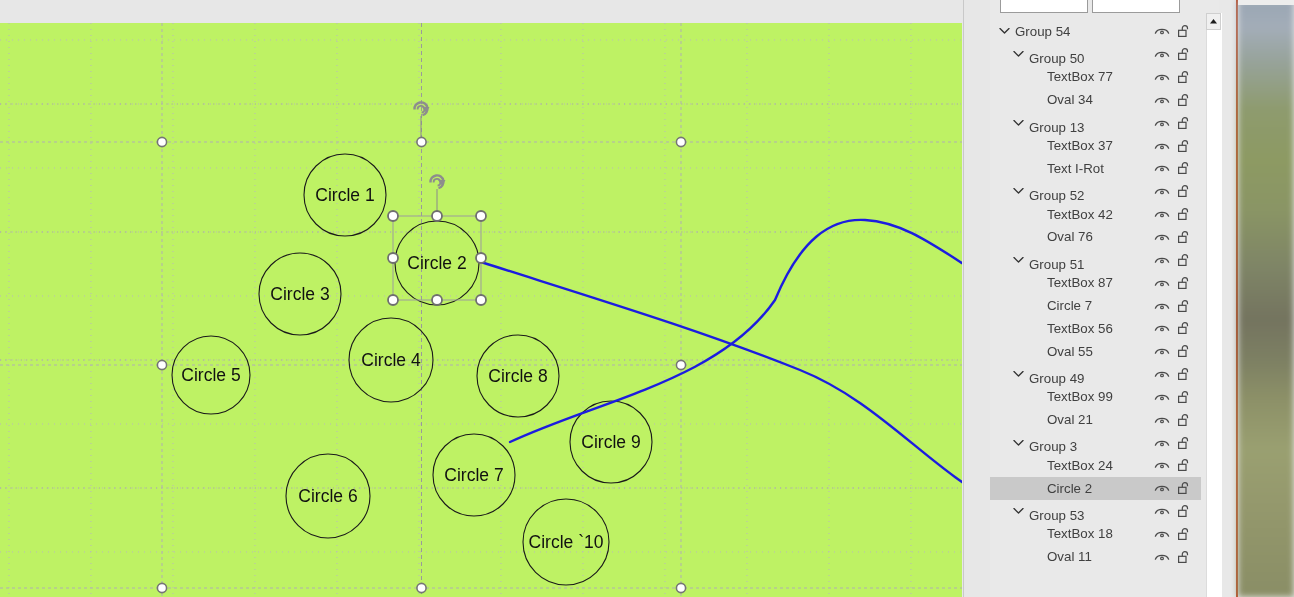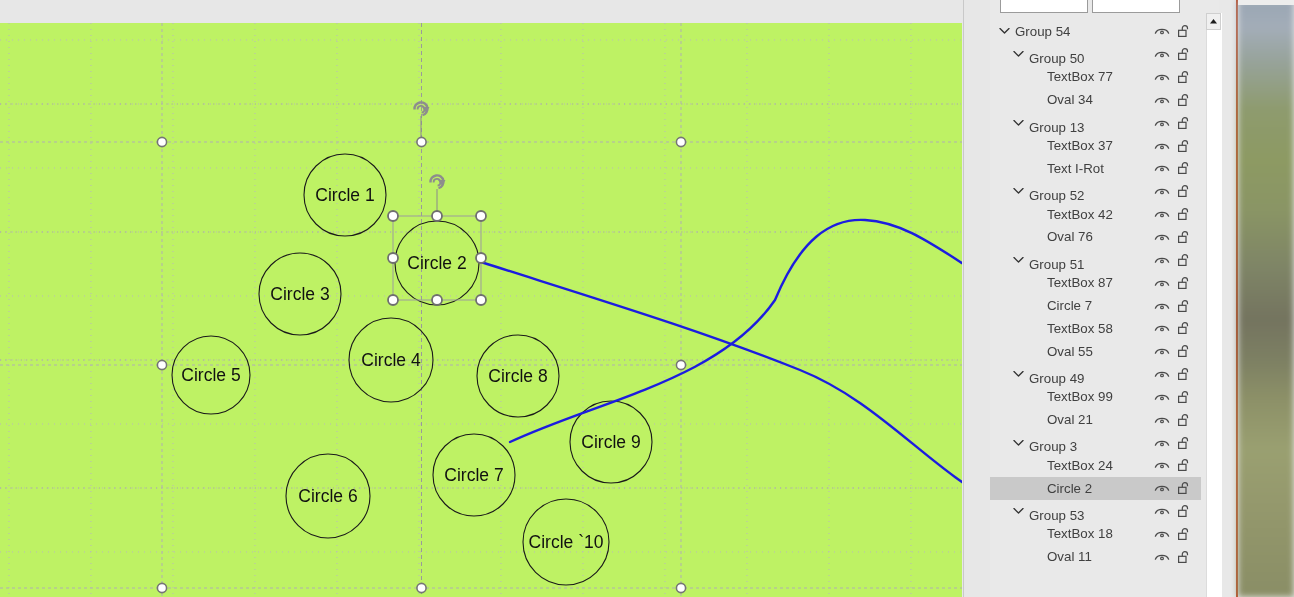--- a/index.html
+++ b/index.html
@@ -456,21 +456,21 @@
         </span>
         <span class="lock-icon">
           <svg width="14" height="14" viewBox="0 0 14 14">
   <rect x="1.6" y="6.3" width="7.4" height="6.1" fill="none" stroke="#4a4a4a" stroke-width="1.2"></rect>
   <path d="M5.3 6.3 V4.3 A2.6 2.6 0 0 1 10.5 4.3 V5.3" fill="none" stroke="#4a4a4a" stroke-width="1.2"></path>
 </svg>
         </span>
       </div>
       <div class="pane-row lvl2">
         <span class="chev"></span>
-        <span class="rowlabel">TextBox 58</span>
+        <span class="rowlabel">TextBox 56</span>
         <span class="vis-icon">
           <svg width="16" height="12" viewBox="0 0 16 12">
   <path d="M1.4 8.2 C3.5 3.2, 12.5 3.2, 14.6 8.2" fill="none" stroke="#4a4a4a" stroke-width="1.3" stroke-linecap="round"></path>
   <circle cx="8" cy="7.4" r="1.35" fill="none" stroke="#4a4a4a" stroke-width="1.2"></circle>
 </svg>
         </span>
         <span class="lock-icon">
           <svg width="14" height="14" viewBox="0 0 14 14">
   <rect x="1.6" y="6.3" width="7.4" height="6.1" fill="none" stroke="#4a4a4a" stroke-width="1.2"></rect>
   <path d="M5.3 6.3 V4.3 A2.6 2.6 0 0 1 10.5 4.3 V5.3" fill="none" stroke="#4a4a4a" stroke-width="1.2"></path>

